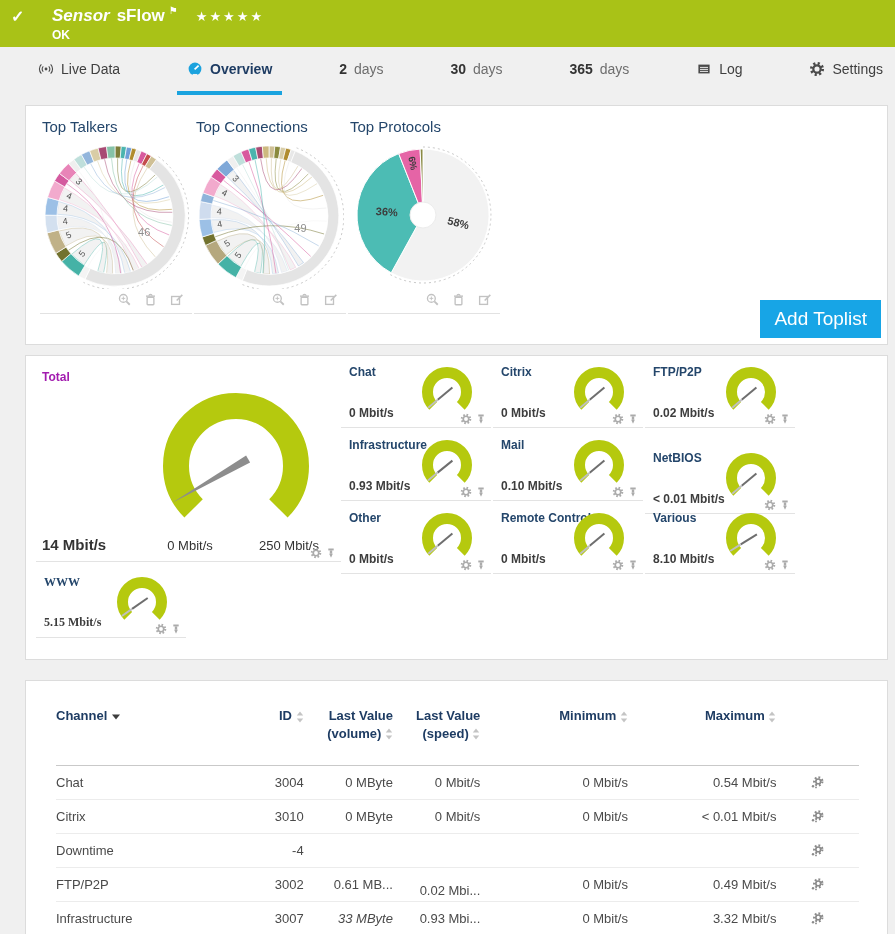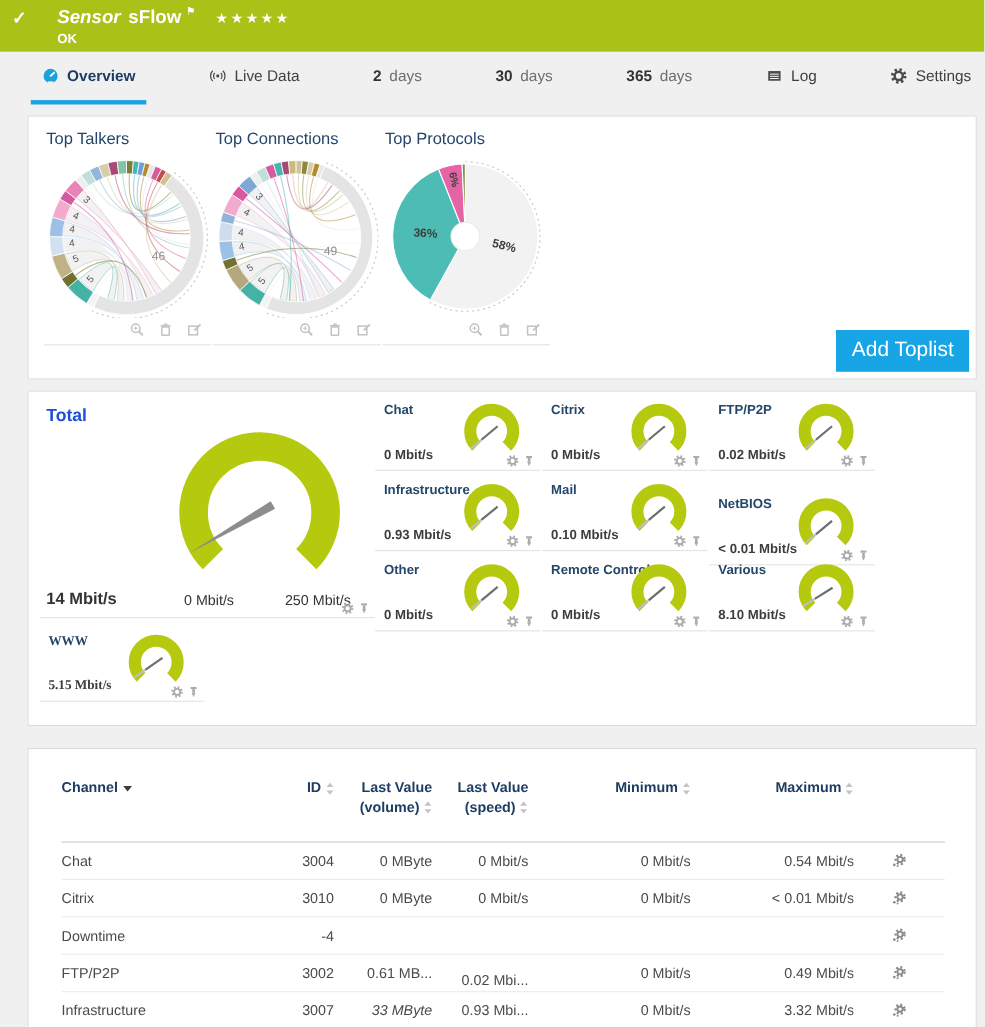--- a/index.html
+++ b/index.html
@@ -30,21 +30,21 @@
   #toplist-row{display:flex;padding:12px 0 0 14px}
   .tl-cell{width:152px;margin-right:2px;position:relative}
   .tl-title{font-size:15px;color:#24466b;margin:0 0 4px 2px}
   .tl-icons{display:flex;justify-content:flex-end;gap:11px;padding:3px 8px 6px 0;
     border-bottom:1px solid #e2e2e2}
   .tl-icons svg{cursor:pointer}
   .add-toplist{position:absolute;right:6px;bottom:6px;background:#17a5e6;color:#fff;font-size:19px;
     font-family:"Liberation Sans",sans-serif;padding:8px 14px;border:none;cursor:pointer}
   
   .total-cell{position:absolute;left:10px;top:10px;width:305px;height:195px;border-bottom:1px solid #e3e3e3}
-  .t-name{position:absolute;left:6px;top:4px;font-size:16px;font-weight:bold;color:#1d4ed8}
+  .t-name{position:absolute;left:6px;top:4px;font-size:12px;font-weight:bold;color:#a21caf}
   .t-svg{position:absolute;left:100px;top:0}
   .t-min,.t-max{position:absolute;top:172px;font-size:13px;color:#333;text-align:center}
   .t-min{left:114px;width:80px}
   .t-max{left:208px;width:90px}
   .t-value{position:absolute;left:6px;top:170px;font-size:15px;font-weight:bold;color:#333}
   .g-cell{position:absolute;width:150px;height:68px;border-bottom:1px solid #e3e3e3}
   .g-name{position:absolute;left:8px;top:6px;font-size:12px;font-weight:bold;color:#24466b}
   .g-value{position:absolute;left:8px;bottom:7px;font-size:12px;font-weight:bold;color:#3d3d3d;white-space:nowrap}
   .g-gauge{position:absolute;right:13px;top:5px}
   .g-icons{position:absolute;right:4px;bottom:2px;display:flex;gap:3px;align-items:center}
@@ -65,37 +65,37 @@
 
 <div class="green-bar">
   <span class="gb-check">✓</span>
   <div class="gb-title">
     <span class="gb-type">Sensor</span><span class="gb-name">sFlow</span><span class="gb-flag">⚑</span><span class="gb-stars">★★★★★</span>
   </div>
   <div class="gb-status">OK</div>
 </div>
 
 <div class="tabbar" id="tabbar">
-    <div class="tab active">
-      <svg width="16" height="16" viewBox="0 0 20 20">
-        <circle cx="10" cy="10" r="8" fill="#1ba2de"></circle>
-        <path d="M9.5 10.5 L14.5 5.8" stroke="#fff" stroke-width="2.2" fill="none"></path>
-        <rect x="7" y="16.2" width="6" height="3" fill="#f0f0f0"></rect>
-      </svg>
-      <span class="lbl">Overview</span>
-    </div>
     <div class="tab">
       <svg width="16" height="16" viewBox="0 0 20 20">
         <circle cx="10" cy="10" r="1.8" fill="#4a4a4a"></circle>
         <path d="M6.6 6.6a4.8 4.8 0 0 0 0 6.8" stroke="#4a4a4a" stroke-width="1.4" fill="none"></path>
         <path d="M13.4 6.6a4.8 4.8 0 0 1 0 6.8" stroke="#4a4a4a" stroke-width="1.4" fill="none"></path>
         <path d="M4.2 4.2a8.2 8.2 0 0 0 0 11.6" stroke="#4a4a4a" stroke-width="1.4" fill="none"></path>
         <path d="M15.8 4.2a8.2 8.2 0 0 1 0 11.6" stroke="#4a4a4a" stroke-width="1.4" fill="none"></path>
       </svg>
       <span class="lbl">Live Data</span>
+    </div>
+    <div class="tab active">
+      <svg width="16" height="16" viewBox="0 0 20 20">
+        <circle cx="10" cy="10" r="8" fill="#1ba2de"></circle>
+        <path d="M9.5 10.5 L14.5 5.8" stroke="#fff" stroke-width="2.2" fill="none"></path>
+        <rect x="7" y="16.2" width="6" height="3" fill="#f0f0f0"></rect>
+      </svg>
+      <span class="lbl">Overview</span>
     </div>
     <div class="tab">
       <span class="num">2</span>
       <span class="word">days</span>
     </div>
     <div class="tab">
       <span class="num">30</span>
       <span class="word">days</span>
     </div>
     <div class="tab">

